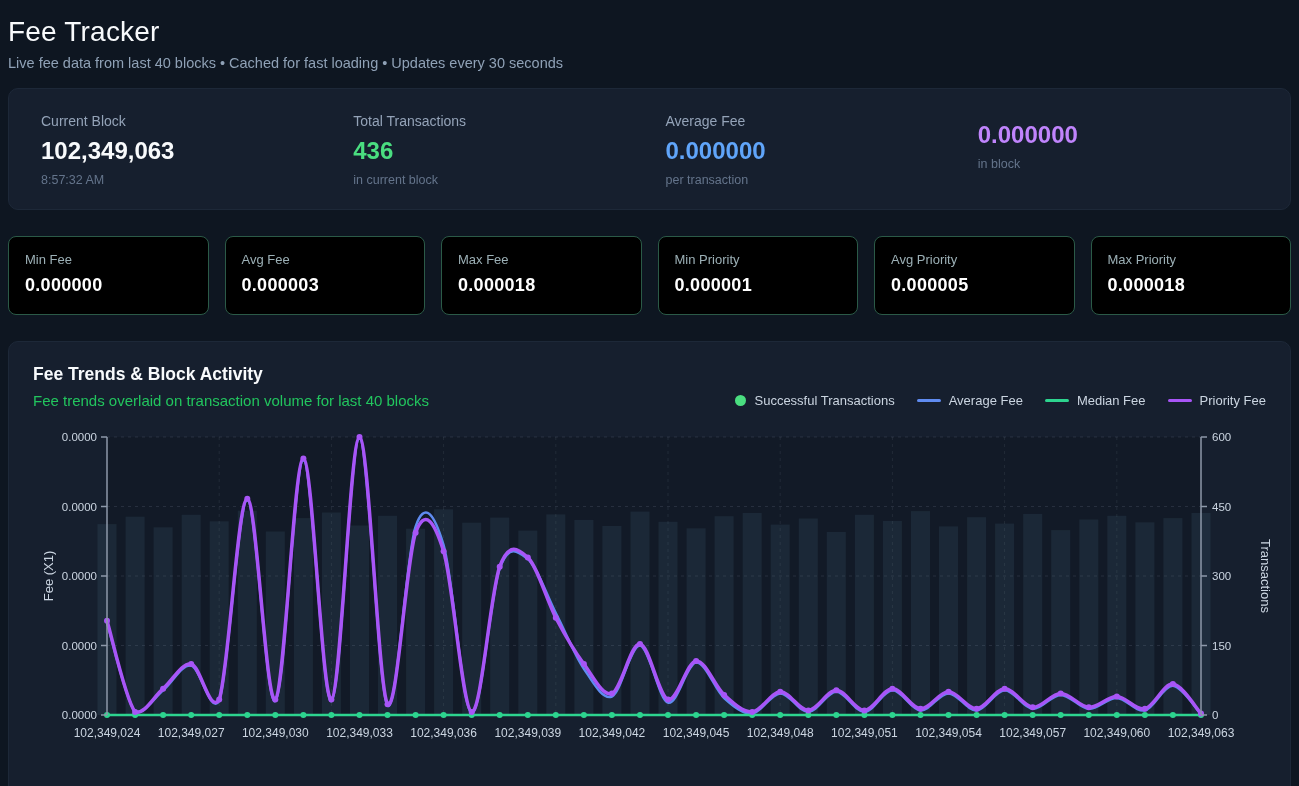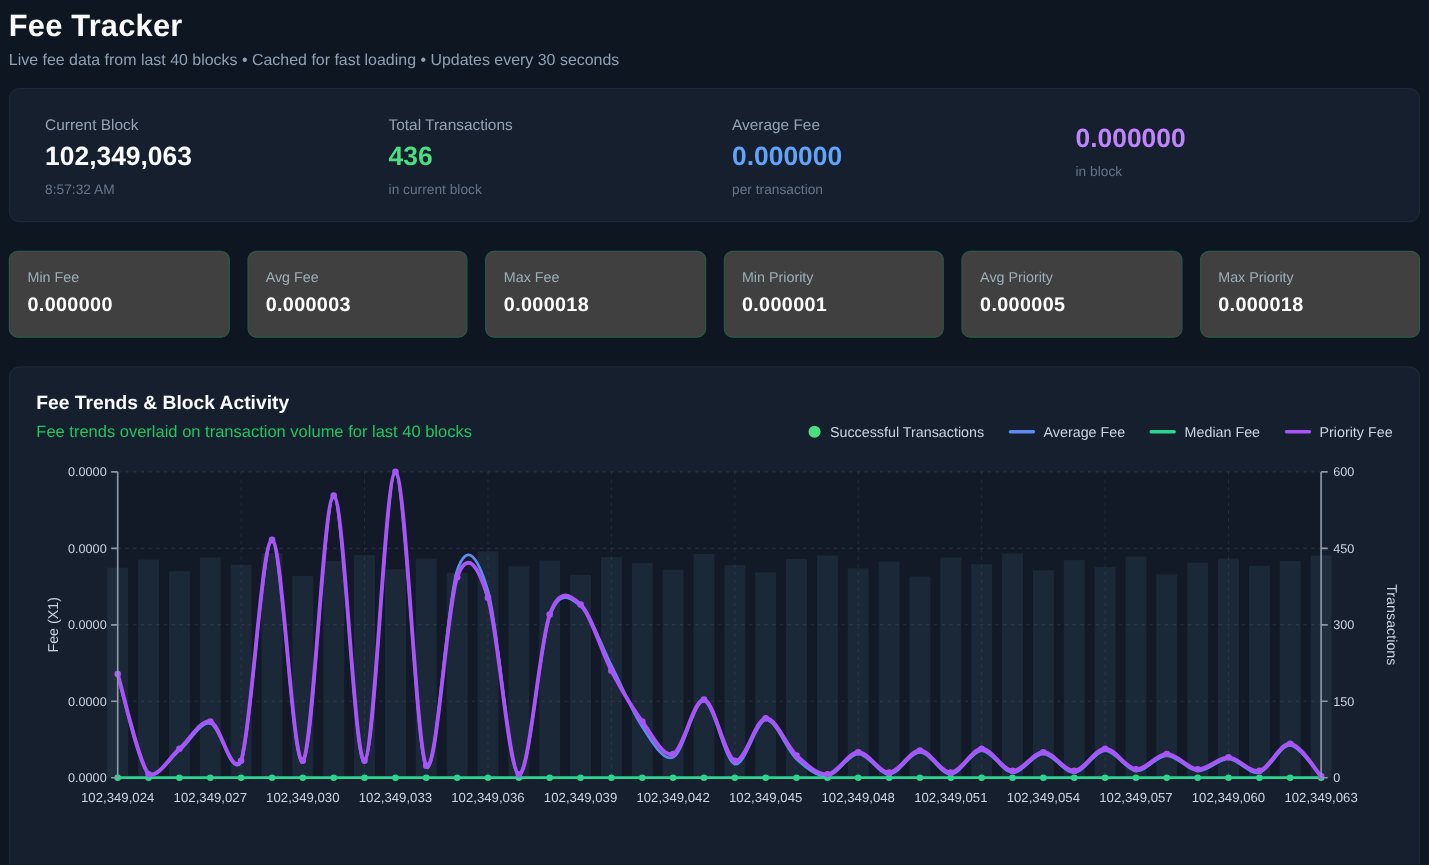--- a/index.html
+++ b/index.html
@@ -4,21 +4,21 @@
 <style>
   * { box-sizing: border-box; margin: 0; padding: 0; }
   html,body { width: 1299px; height: 786px; }
   body {
     background: #0e1621;
     font-family: "Liberation Sans", sans-serif;
     color: #e5ecf5;
     padding: 6px 8px;
     overflow: hidden;
   }
-  .page-title { font-size: 28px; font-weight: bold; color: #f8fafc; margin-top: 2px; letter-spacing: .2px; }
+  .page-title { font-size: 28px; font-weight: normal; color: #f8fafc; margin-top: 10px; letter-spacing: .2px; }
   .page-subtitle { font-size: 14.5px; color: #8fa1b6; margin-top: 7px; }
 
   .stats-card {
     margin-top: 17px;
     background: #161f2e;
     border: 1px solid #1d2838;
     border-radius: 10px;
     padding: 24px 16px 22px 16px;
     display: grid;
     grid-template-columns: 1fr 1fr 1fr 1fr;
@@ -28,21 +28,21 @@
   .stat-value { font-size: 24px; font-weight: bold; margin-top: 8px; color: #f8fafc; }
   .stat-sub { font-size: 12.5px; color: #64748b; margin-top: 8px; }
 
   .fee-row {
     margin-top: 26px;
     display: grid;
     grid-template-columns: repeat(6, 1fr);
     gap: 16px;
   }
   .fee-card {
-    background: #404040;
+    background: #000000;
     border: 1px solid #2b5a47;
     border-radius: 8px;
     padding: 15px 16px 18px 16px;
   }
   .fee-label { font-size: 13px; color: #9cb0b6; }
   .fee-value { font-size: 18px; font-weight: bold; color: #ffffff; margin-top: 8px; letter-spacing: .3px; }
 
   .chart-card {
     margin-top: 26px;
     background: #161f2e;

